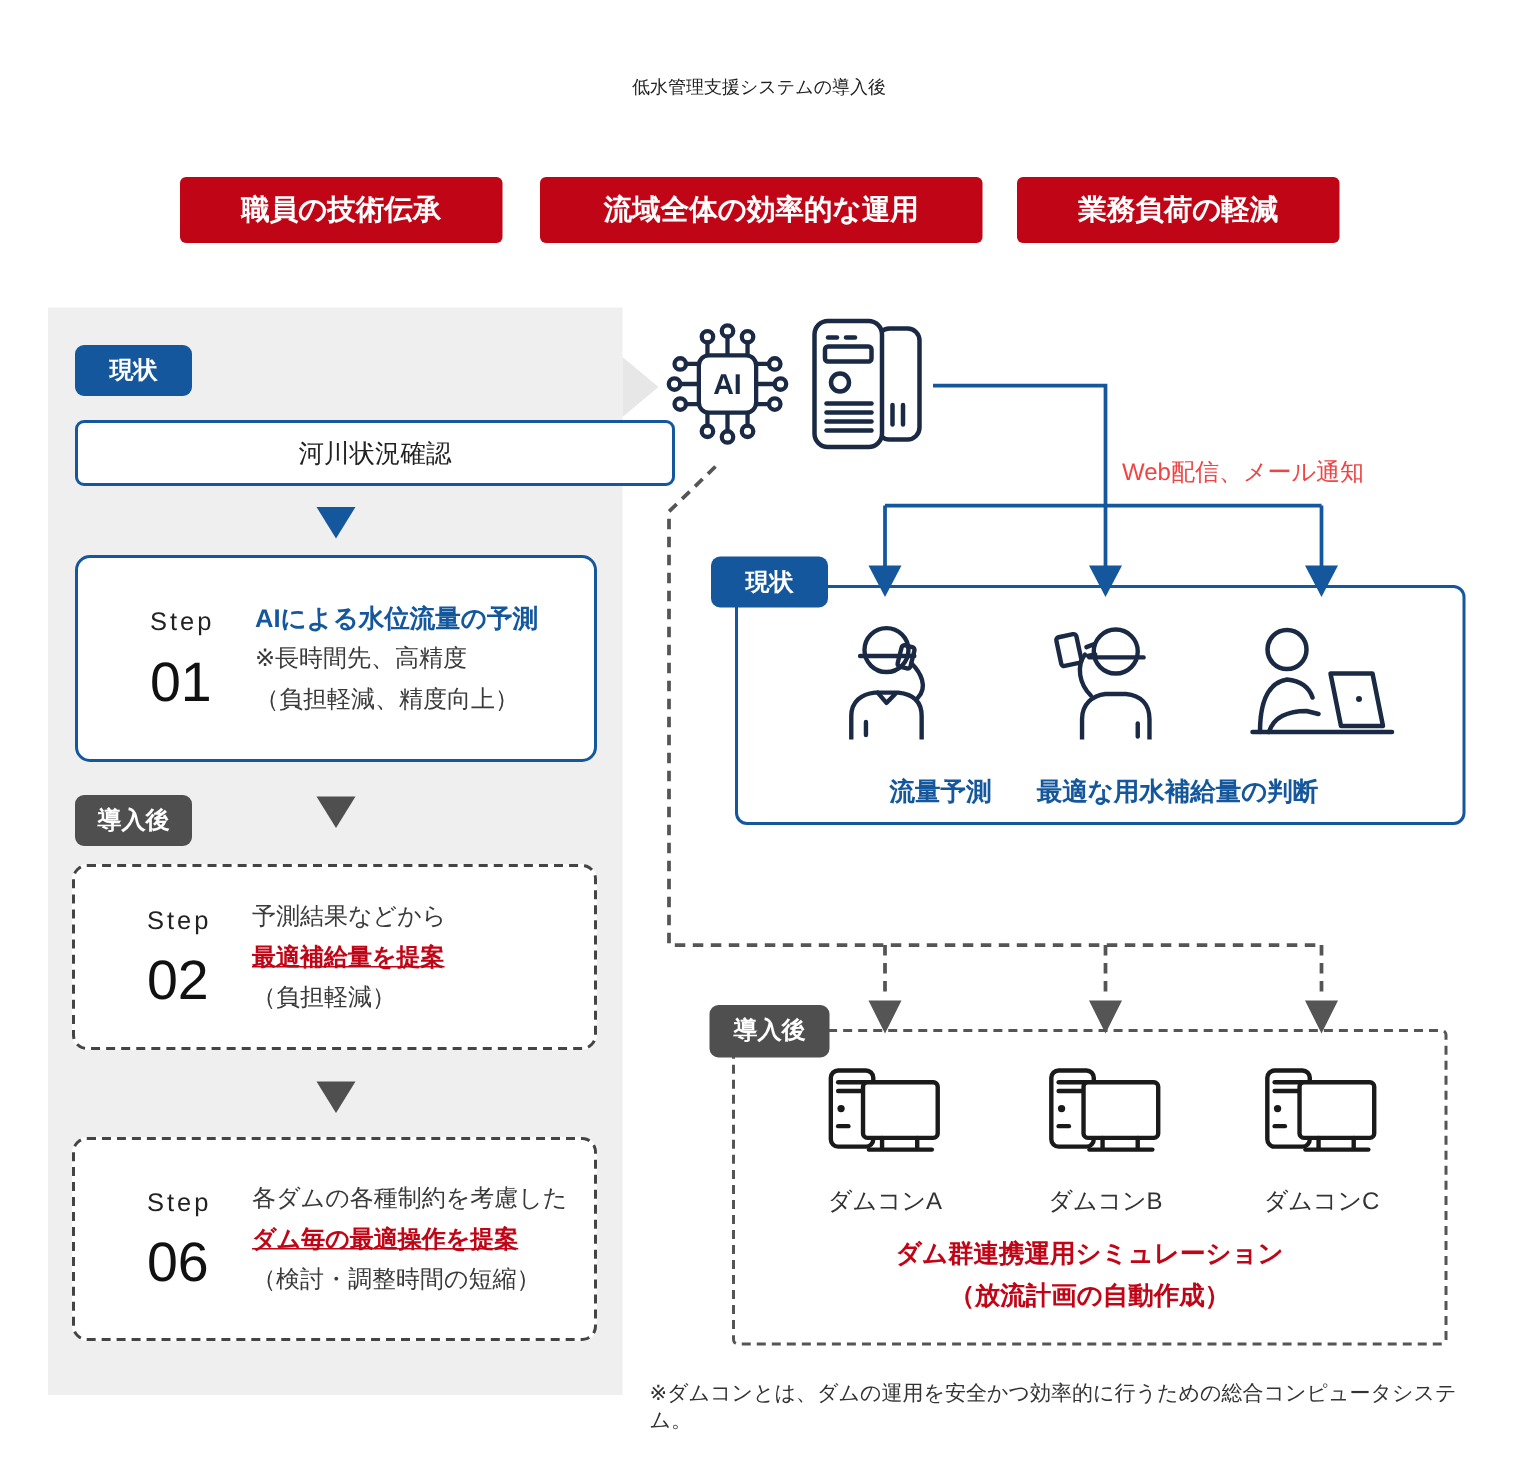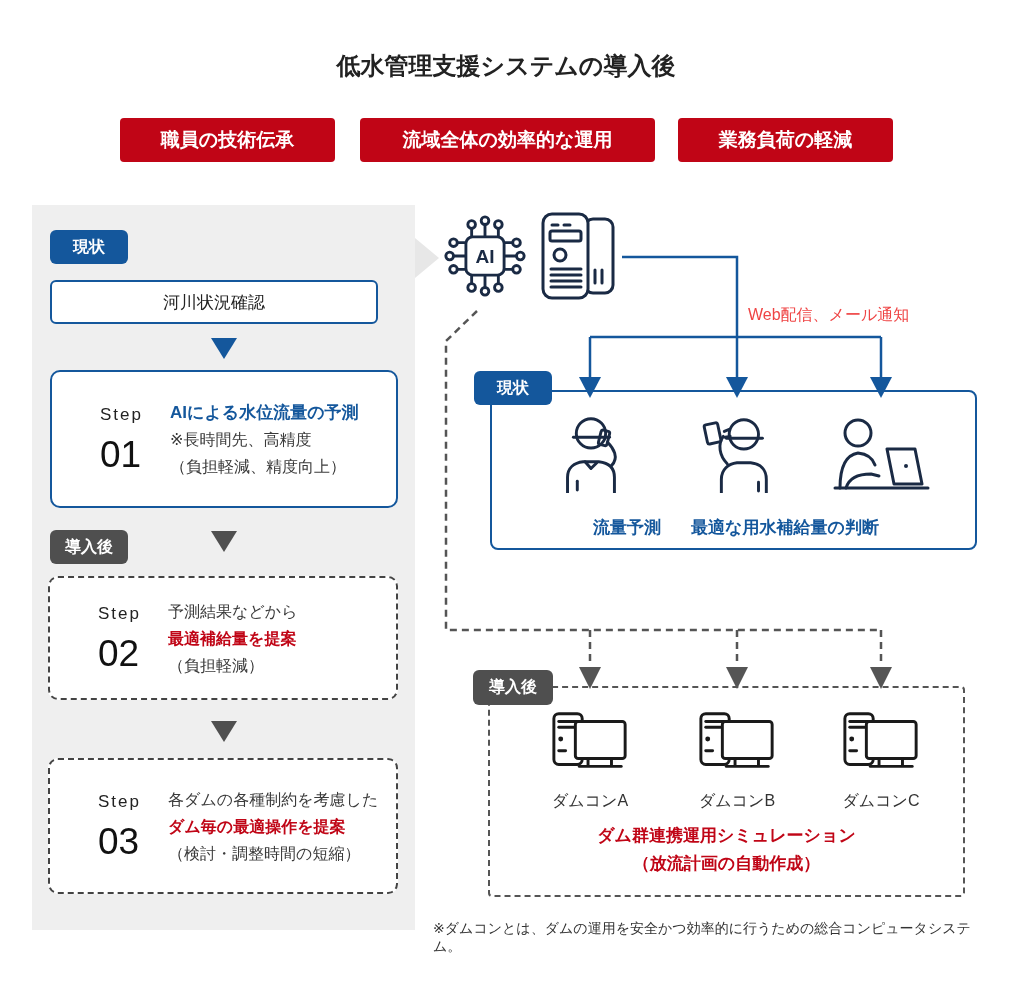--- a/index.html
+++ b/index.html
@@ -4,21 +4,21 @@
 <style>
   :root{
     --accent-red:#C00516; --accent-blue:#14579C; --icon-navy:#1A2A44;
     --badge-gray:#4F4F4F; --panel-gray:#EFEFEF; --dash-gray:#555555; --text-dark:#333333;
   }
   *{box-sizing:border-box;margin:0;padding:0;}
   body{background:#fff;font-family:"Liberation Sans","DejaVu Sans",sans-serif;}
   .canvas{position:relative;width:1012px;height:988px;background:#fff;overflow:hidden;}
 
   .title{position:absolute;left:0;top:50px;width:1012px;text-align:center;
-    font-size:24px;font-weight:bold;color:#222;}
+    font-size:12px;font-weight:normal;color:#222;}
 
   .banner{position:absolute;top:118px;height:44px;background:var(--accent-red);
     color:#fff;font-size:19px;font-weight:bold;border-radius:4px;
     display:flex;align-items:center;justify-content:center;}
   #banner1{left:120px;width:215px;}
   #banner2{left:360px;width:295px;}
   #banner3{left:678px;width:215px;}
 
   .panel{position:absolute;left:32px;top:205px;width:383px;height:725px;background:var(--panel-gray);}
   .chevron{position:absolute;left:415px;top:238px;width:0;height:0;
@@ -28,33 +28,33 @@
   .badge{position:absolute;color:#fff;font-size:16px;font-weight:bold;border-radius:6px;
     display:flex;align-items:center;justify-content:center;}
   .badge.blue{background:var(--accent-blue);}
   .badge.gray{background:var(--badge-gray);}
   #badge-l-current{left:50px;top:230px;width:78px;height:34px;}
   #badge-l-after{left:50px;top:530px;width:78px;height:34px;}
   #badge-r-current{left:474px;top:371px;width:78px;height:34px;z-index:6;}
   #badge-r-after{left:473px;top:670px;width:80px;height:35px;z-index:6;}
 
   .flowbox{position:absolute;background:#fff;}
-  #init-box{left:50px;top:280px;width:328px;height:44px;border:2px solid var(--accent-blue);
+  #init-box{left:50px;top:280px;width:400px;height:44px;border:2px solid var(--accent-blue);
     border-radius:6px;display:flex;align-items:center;justify-content:center;
     font-size:17px;color:#222;}
   .stepbox{display:flex;align-items:center;padding-left:48px;gap:18px;border-radius:10px;}
   #step1{left:50px;top:370px;width:348px;height:138px;border:2px solid var(--accent-blue);}
   #step2{left:48px;top:576px;width:350px;height:124px;border:2px dashed #444;}
   #step3{left:48px;top:758px;width:350px;height:136px;border:2px dashed #444;}
   .stepcol{display:flex;flex-direction:column;line-height:1;width:52px;}
   .steplabel{font-size:17px;letter-spacing:2px;color:#222;}
   .stepnum{font-size:37px;font-weight:500;color:#111;margin-top:13px;}
   .steptext{font-size:16px;color:#3A3A3A;line-height:27px;}
   .blue-strong{color:var(--accent-blue);font-weight:bold;font-size:17px;}
-  .red-strong{color:var(--accent-red);font-weight:bold;}
+  .red-strong{color:var(--accent-red);font-weight:bold;text-decoration:underline;}
 
   .tri{position:absolute;width:0;height:0;border-left:13px solid transparent;border-right:13px solid transparent;}
   #arrow1{left:211px;top:338px;border-top:21px solid var(--accent-blue);}
   #arrow2{left:211px;top:531px;border-top:21px solid var(--badge-gray);}
   #arrow3{left:211px;top:721px;border-top:21px solid var(--badge-gray);}
 
   .icon{position:absolute;}
   #ai-icon{left:443px;top:212px;width:84px;height:88px;}
   #server-icon{left:535px;top:210px;width:86px;height:92px;}
   #person1{left:552px;top:407px;width:76px;height:86px;}
@@ -142,21 +142,21 @@
       <div class="red-strong">最適補給量を提案</div>
       <div>（負担軽減）</div>
     </div>
   </div>
 
   <div class="tri" id="arrow3"></div>
 
   <div class="flowbox stepbox" id="step3">
     <div class="stepcol">
       <span class="steplabel">Step</span>
-      <span class="stepnum">03</span>
+      <span class="stepnum">06</span>
     </div>
     <div class="steptext">
       <div>各ダムの各種制約を考慮した</div>
       <div class="red-strong">ダム毎の最適操作を提案</div>
       <div>（検討・調整時間の短縮）</div>
     </div>
   </div>
 
   <svg class="icon" id="ai-icon" viewBox="0 0 88 88">
     <g class="navy-line">

